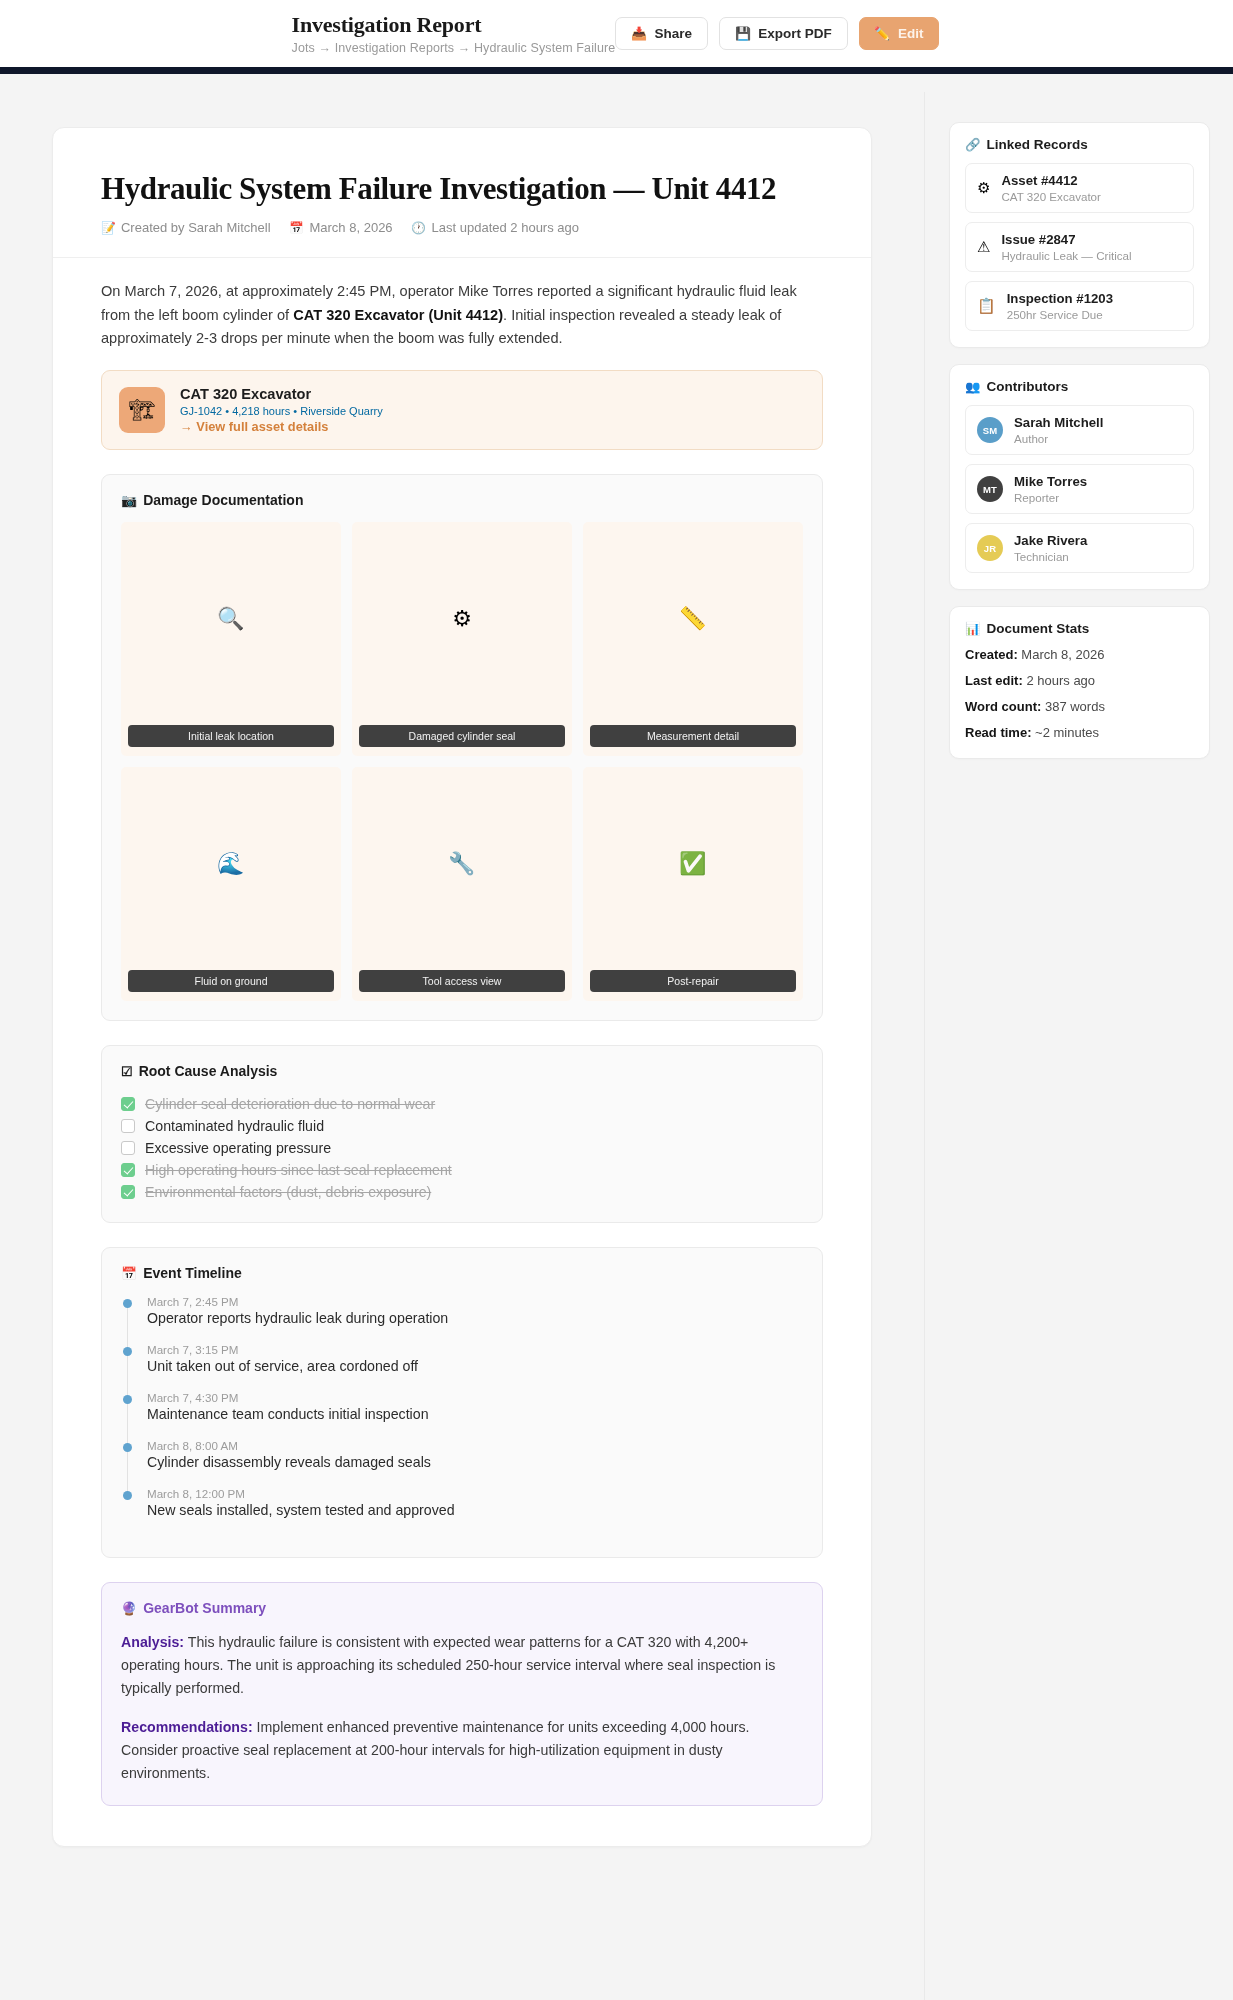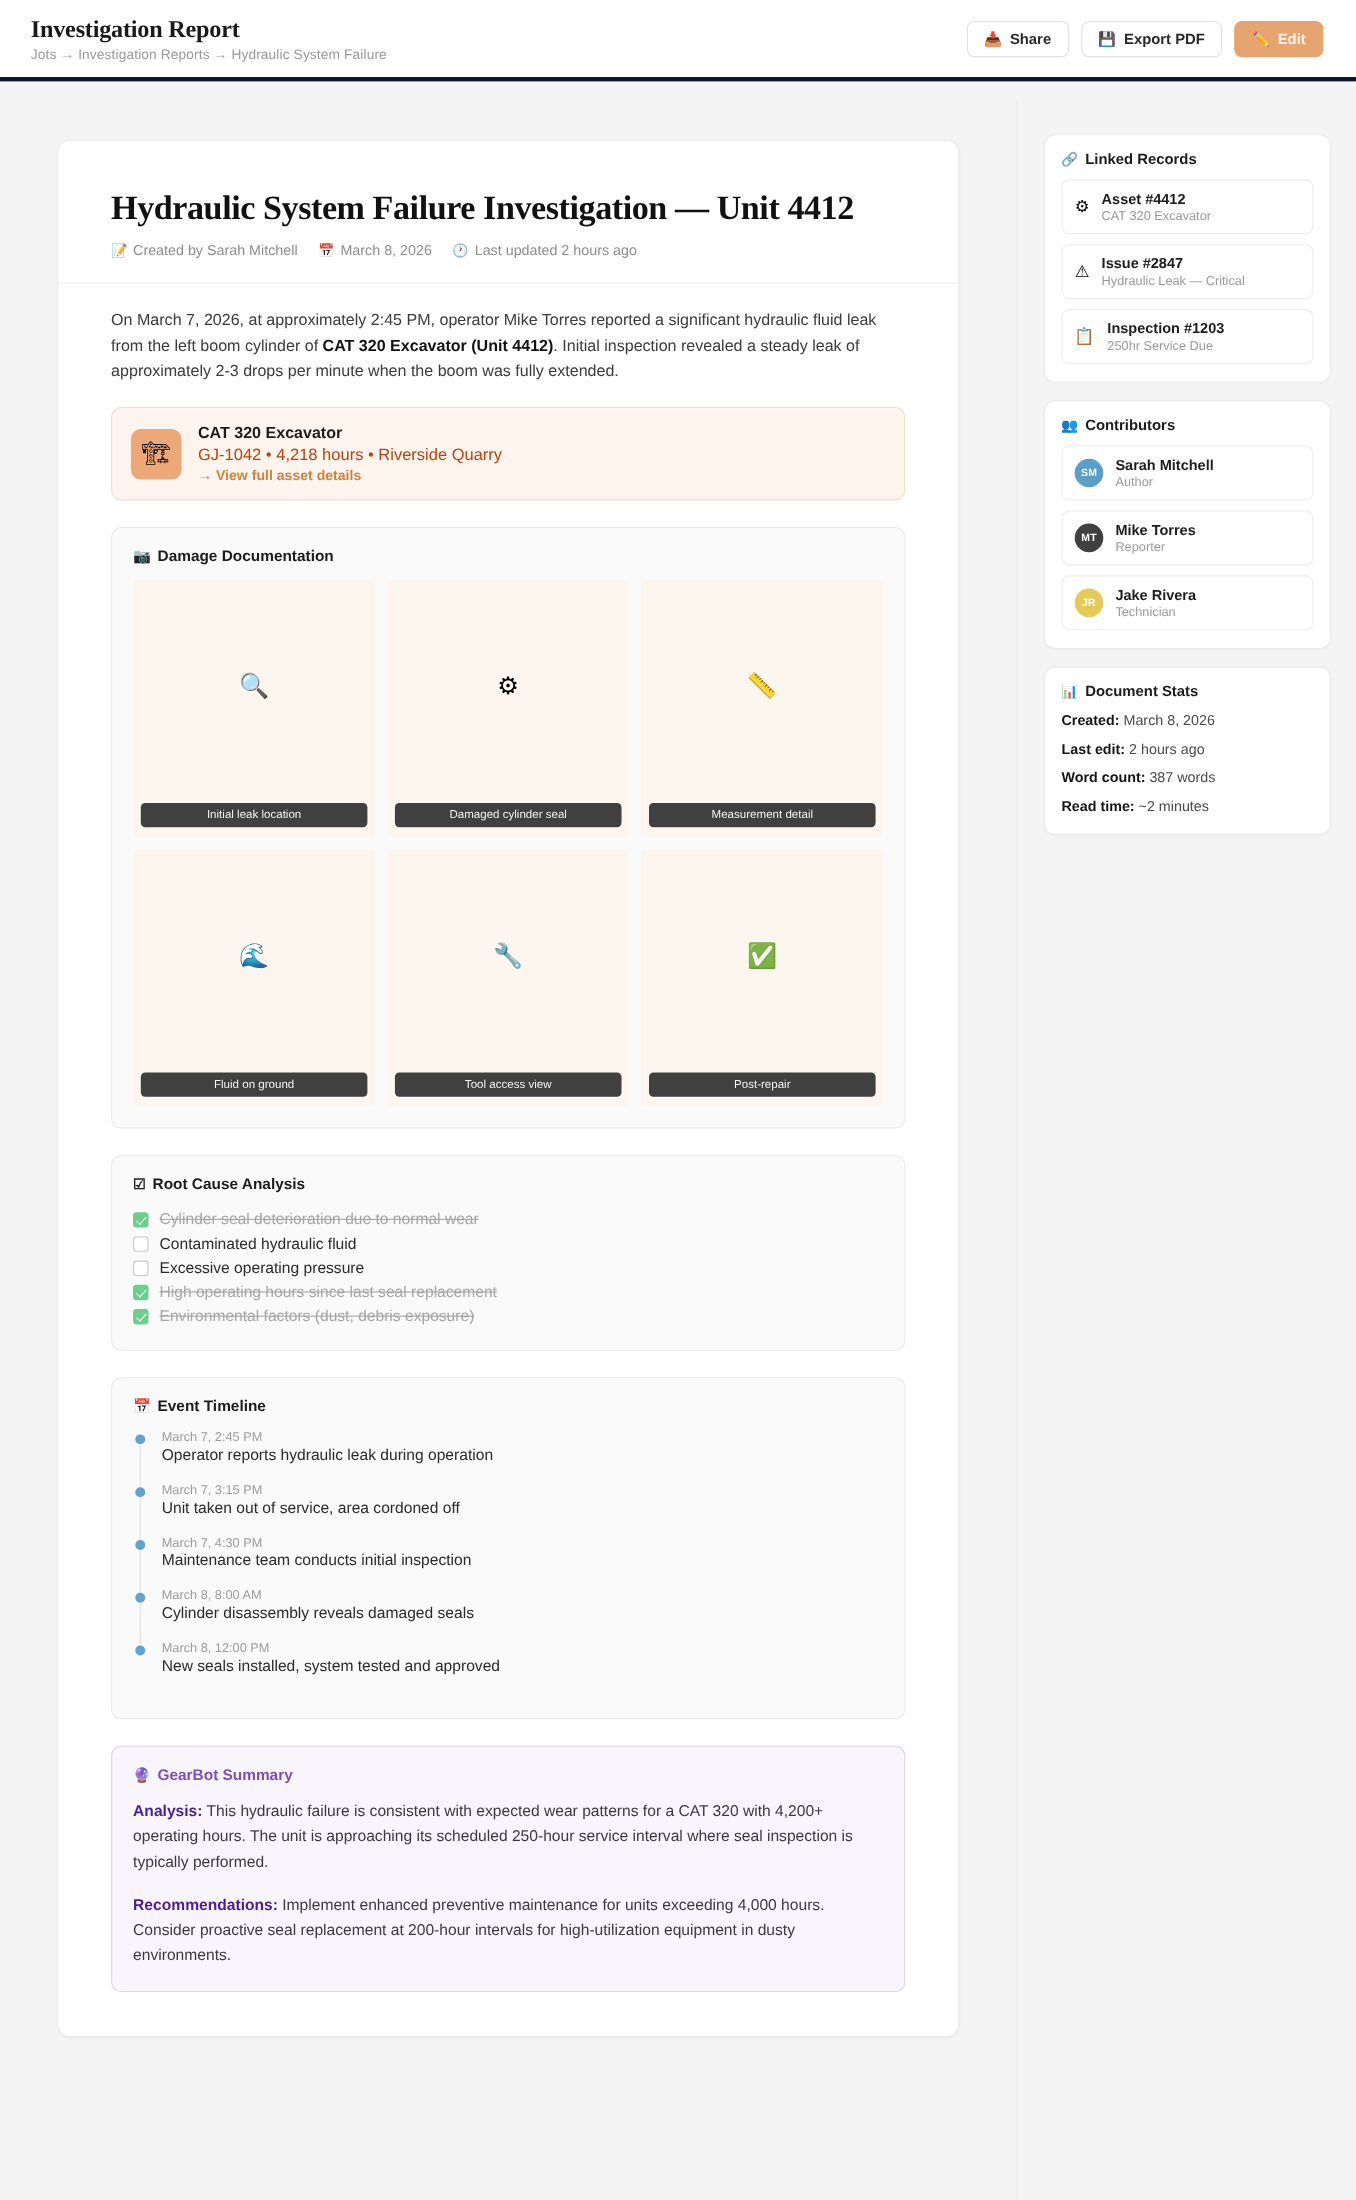--- a/index.html
+++ b/index.html
@@ -10,24 +10,24 @@
     background: #f4f4f4;
     font-family: "Liberation Sans", sans-serif;
     -webkit-font-smoothing: antialiased;
   }
 
   
   .topbar {
     position: relative;
     height: 74px;
     background: #ffffff;
-    border-bottom: 4px solid #0f172a;
-    display: flex;
-    align-items: center;
-    justify-content: space-between;
+    border-bottom: 7px solid #0f172a;
+    display: flex;
+    align-items: center;
+    justify-content: center;
     padding: 0 30px 0 28px;
   }
   .topbar-left { display: flex; flex-direction: column; gap: 3px; }
   .app-title {
     font-family: "Liberation Serif", serif;
     font-size: 22px;
     font-weight: 700;
     color: #1a1a1a;
     letter-spacing: -0.2px;
   }
@@ -128,21 +128,21 @@
   }
   .asset-thumb {
     width: 46px; height: 46px;
     border-radius: 9px;
     background: #eda878;
     display: flex; align-items: center; justify-content: center;
     font-size: 21px;
     flex: none;
   }
   .asset-name { font-size: 14.6px; font-weight: 700; color: #1d1d1d; }
-  .asset-sub { font-size: 15px; color: #c2410c; margin-top: 3px; }
+  .asset-sub { font-size: 11px; color: #0369a1; margin-top: 3px; }
   .asset-link {
     font-size: 12.8px; color: #d4813c; font-weight: 600; margin-top: 2px;
     cursor: pointer;
   }
 
   
   .panel {
     border: 1px solid #eaeaea;
     border-radius: 9px;
     background: #fafafa;

